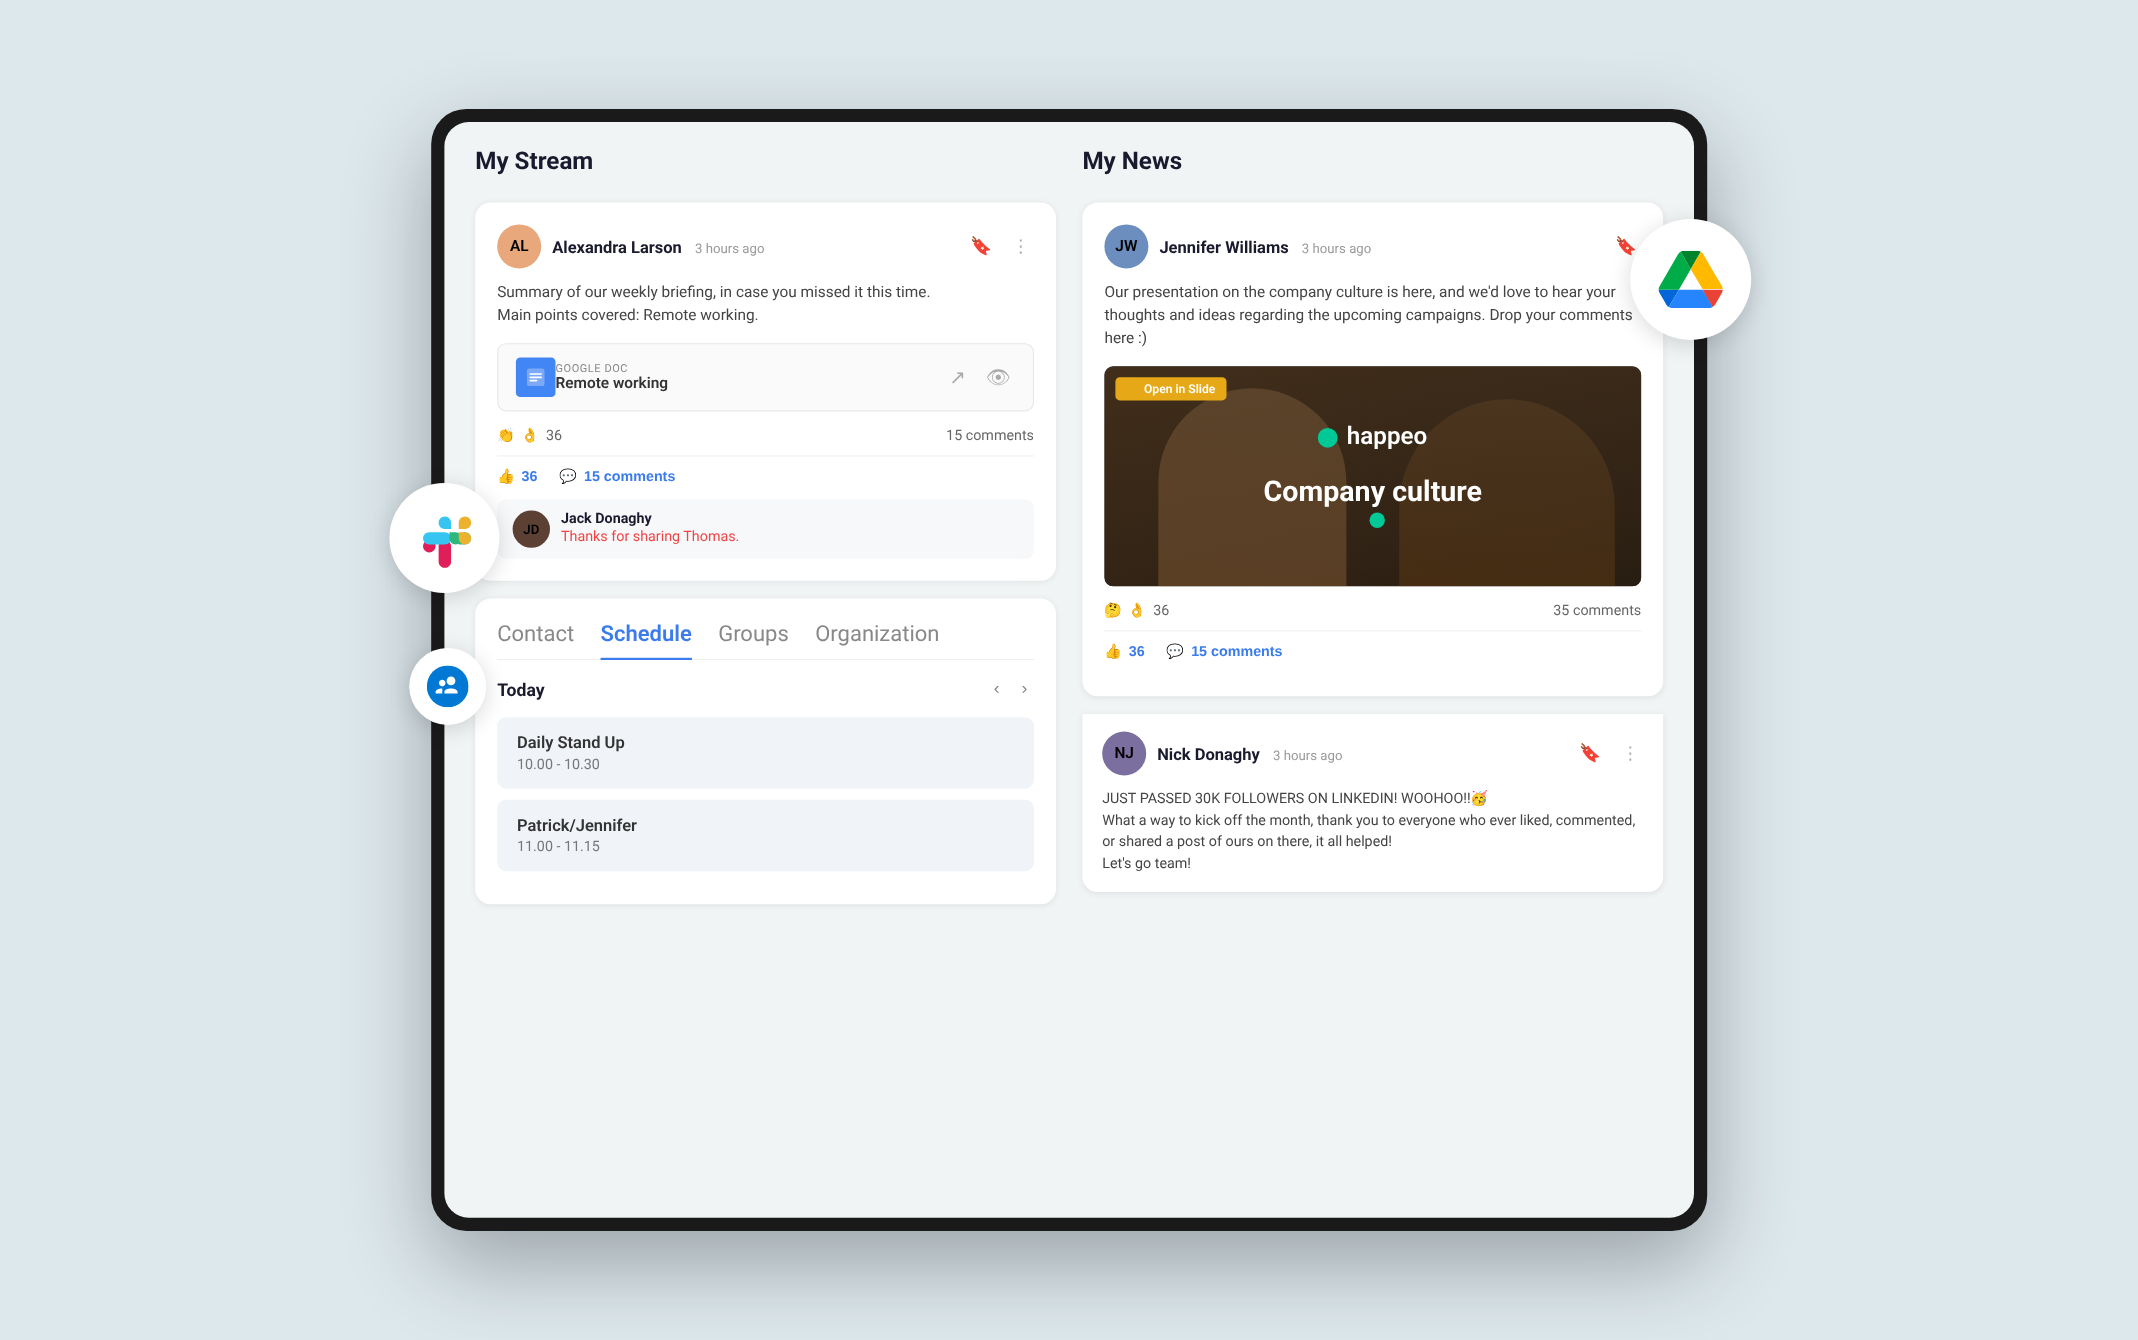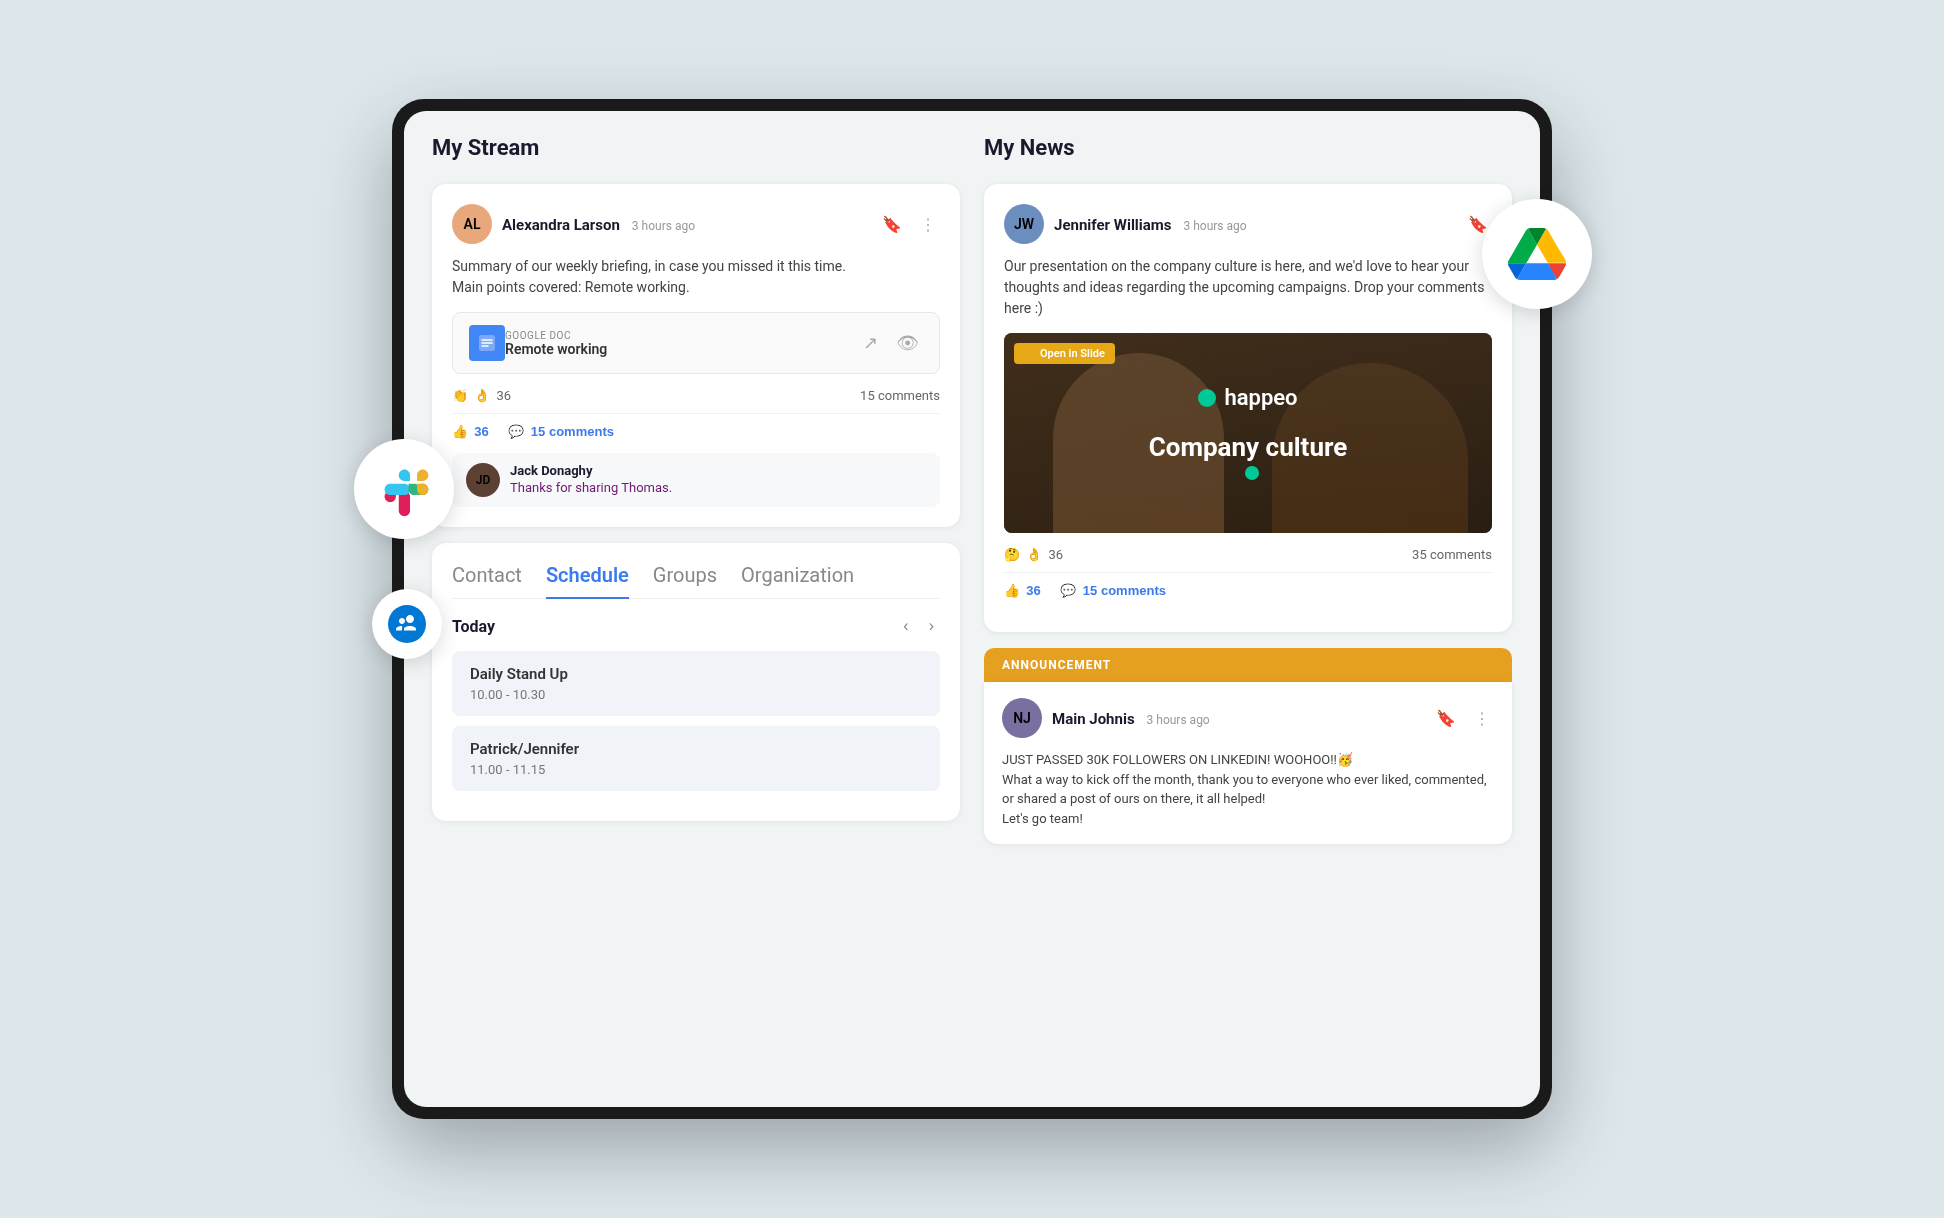--- a/index.html
+++ b/index.html
@@ -272,21 +272,21 @@
 
     .comment-author {
       font-weight: 700;
       font-size: 13px;
       color: #1a1a2e;
       margin-bottom: 2px;
     }
 
     .comment-text {
       font-size: 13px;
-      color: #701a75;
+      color: #ef4444;
     }
 
     
     .schedule-tabs {
       display: flex;
       gap: 24px;
       border-bottom: 1px solid #eee;
       margin-bottom: 16px;
     }
 
@@ -657,27 +657,26 @@
               <span>36</span>
             </button>
             <button class="action-btn">
               <span>💬</span>
               <span>15 comments</span>
             </button>
           </div>
         </div>
 
         <div>
-          <div class="announcement-banner">ANNOUNCEMENT</div>
           <div class="announcement-body">
             <div class="post-header">
               <div class="post-header-left">
                 <div class="avatar-placeholder avatar-nick">NJ</div>
                 <div>
-                  <span class="post-author-name">Main Johnis</span>
+                  <span class="post-author-name">Nick Donaghy</span>
                   <span class="post-time">3 hours ago</span>
                 </div>
               </div>
               <div class="post-header-actions">
                 <button class="icon-btn">🔖</button>
                 <button class="icon-btn">⋮</button>
               </div>
             </div>
             <div class="announcement-text">
               <div>JUST PASSED 30K FOLLOWERS ON LINKEDIN! WOOHOO!!🥳</div>

